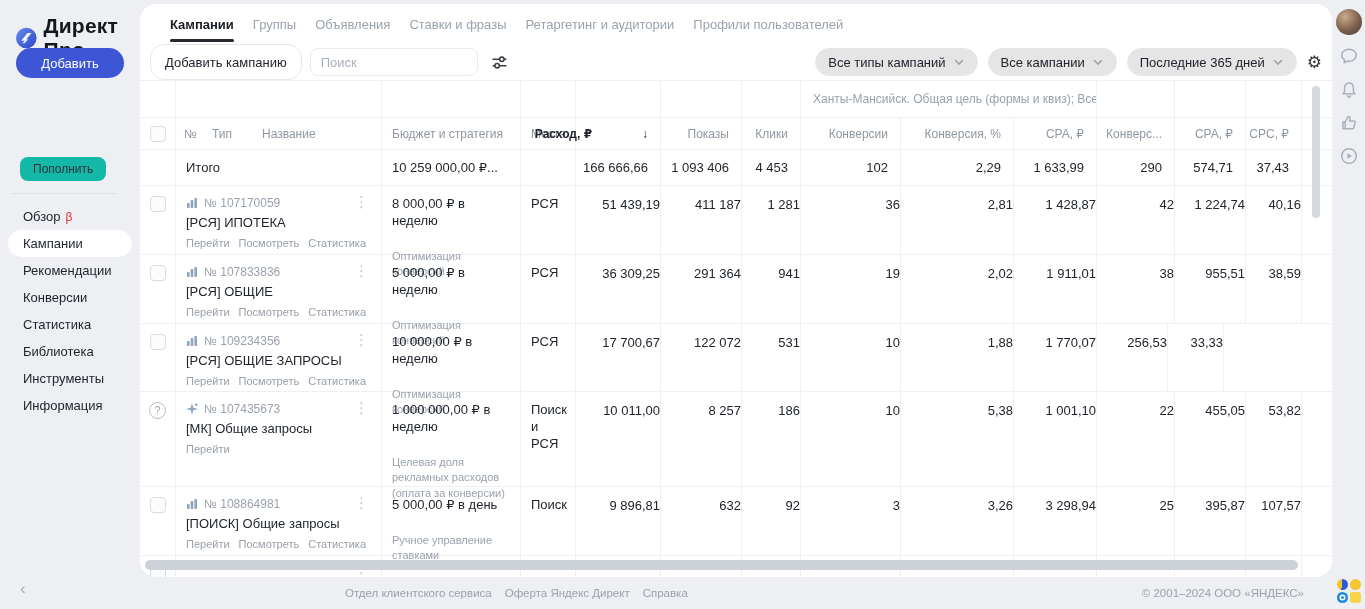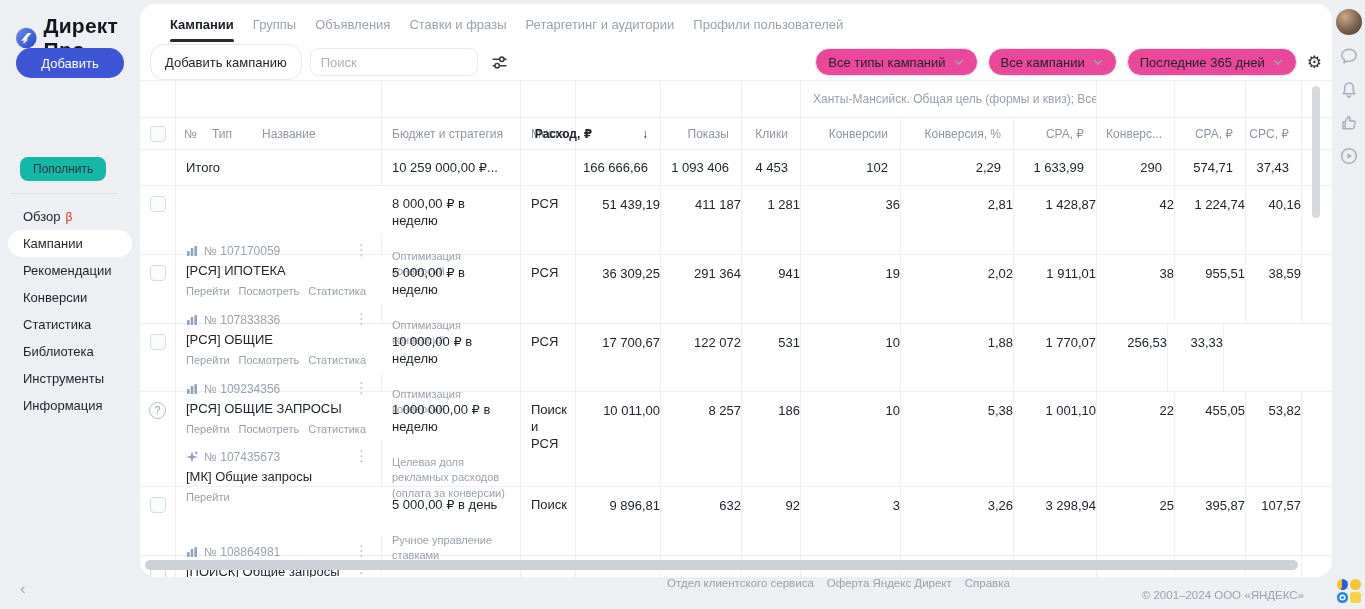--- a/index.html
+++ b/index.html
@@ -49,21 +49,21 @@
     align-items:center; padding:0 10px; }
   .btn-outline { height:36px; padding:0 14px; border:1px solid #e3e7ed; border-radius:14px; background:#fff;
     font-size:13px; color:#20252e; font-family:inherit; cursor:pointer; white-space:nowrap; }
   .search { height:28px; width:168px; margin-left:8px; border:1px solid #e6e9ee; border-radius:8px;
     padding:0 10px; font-size:13px; font-family:inherit; color:#20252e; outline:none; }
   .search::placeholder { color:#a8b0bb; }
   .icon-btn { margin-left:8px; width:28px; height:28px; border:none; background:transparent;
     display:flex; align-items:center; justify-content:center; cursor:pointer; }
   .spacer { flex:1; }
   .pill { height:28px; display:flex; align-items:center; gap:7px; padding:0 12px;
-    border:1px solid #e3e7ed; border-radius:14px; background:#ec4899; font-size:13px; color:#20252e;
+    border:1px solid #e3e7ed; border-radius:14px; background:#e5e5e5; font-size:13px; color:#20252e;
     cursor:pointer; margin-left:10px; white-space:nowrap; }
   .gear { margin-left:10px; font-size:17px; color:#2f343b; cursor:pointer; line-height:1; }
 
   
   .table { position:absolute; left:0; top:76px; right:0; bottom:0; }
   .trow { display:flex; border-bottom:1px solid #eef0f4; position:relative; }
   .cell { border-right:1px solid #eef0f4; flex:none; position:relative; }
   .c0{width:36px}.c1{width:206px}.c2{width:139px}.c3{width:55px}.c4{width:85px}.c5{width:81px}
   .c6{width:59px}.c7{width:100px}.c8{width:113px}.c9{width:83px}.c10{width:78px}.c11{width:71px}.c12{width:56px}
   .c789{width:296px}
@@ -85,41 +85,41 @@
   .totrow { height:36px; }
   .totrow .cell { display:flex; align-items:center; font-size:13px; color:#1d222b; }
   .tl { padding-left:10px; }
   .tnum { justify-content:flex-end; padding-right:12px; white-space:nowrap; }
 
   .drow .num { padding:11px 0 0 0; text-align:right; font-size:13px; color:#20252e; white-space:nowrap; }
   .ckwrap { display:flex; justify-content:center; padding-top:10px; }
   .checkbox { width:16px; height:16px; border:1px solid #d7dbe2; border-radius:4px; background:#fbfcfd; cursor:pointer; }
   .qmark { width:17px; height:17px; border:1.5px solid #b6bdc6; border-radius:50%; display:flex;
     align-items:center; justify-content:center; font-size:10px; color:#9aa2ad; cursor:pointer; }
-  .namecell { padding:10px 14px 0 10px;margin-top:48px; }
+  .namecell { padding:10px 14px 0 10px; }
   .rnum { display:flex; align-items:center; gap:6px; font-size:12px; color:#9aa2ad; white-space:nowrap; }
   .rname { margin-top:5px; font-size:13px; color:#1d222b; cursor:pointer; white-space:nowrap; }
   .rlinks { margin-top:7px; font-size:11px; color:#98a0aa; display:flex; gap:9px; }
   .rlinks span { cursor:pointer; }
   .kebab { position:absolute; right:12px; top:8px; font-size:15px; color:#c0c6cd; cursor:pointer; line-height:1; }
   .budcell { padding:10px 12px 0 10px; }
   .b1 { font-size:13px; color:#1d222b; line-height:1.3; }
   .b2 { margin-top:19px; font-size:11px; color:#9aa2ad; line-height:1.4; }
   .placecell { padding:10px 6px 0 10px; font-size:13px; color:#1d222b; line-height:1.3; }
 
   .r69{height:69px}.r68{height:68px}.r95{height:95px}.rstub{height:21px; border-bottom:none;}
 
   .vscroll { position:absolute; right:12px; top:6px; width:8px; height:132px; background:#d6dade;
     border-radius:4px; cursor:pointer; }
   .hscroll { position:absolute; left:5px; right:34px; bottom:7px; height:10px; background:#cdd2d9;
     border-radius:5px; cursor:pointer; z-index:5; }
 
   
   .footer { position:absolute; left:140px; right:33px; bottom:0; height:32px; display:flex;
-    align-items:center; font-size:11.5px; color:#9aa2ad;flex-direction:column; }
+    align-items:center; font-size:11.5px; color:#9aa2ad; }
   .flinks { display:flex; gap:13px; margin-left:205px; }
   .flinks span { cursor:pointer; }
   .copyright { margin-left:auto; margin-right:28px; color:#9aa2ad; }
 </style>
 </head>
 <body>
 
 <div class="sidebar">
   <div class="logo">
     <svg width="26" height="26" viewBox="0 0 26 26">

